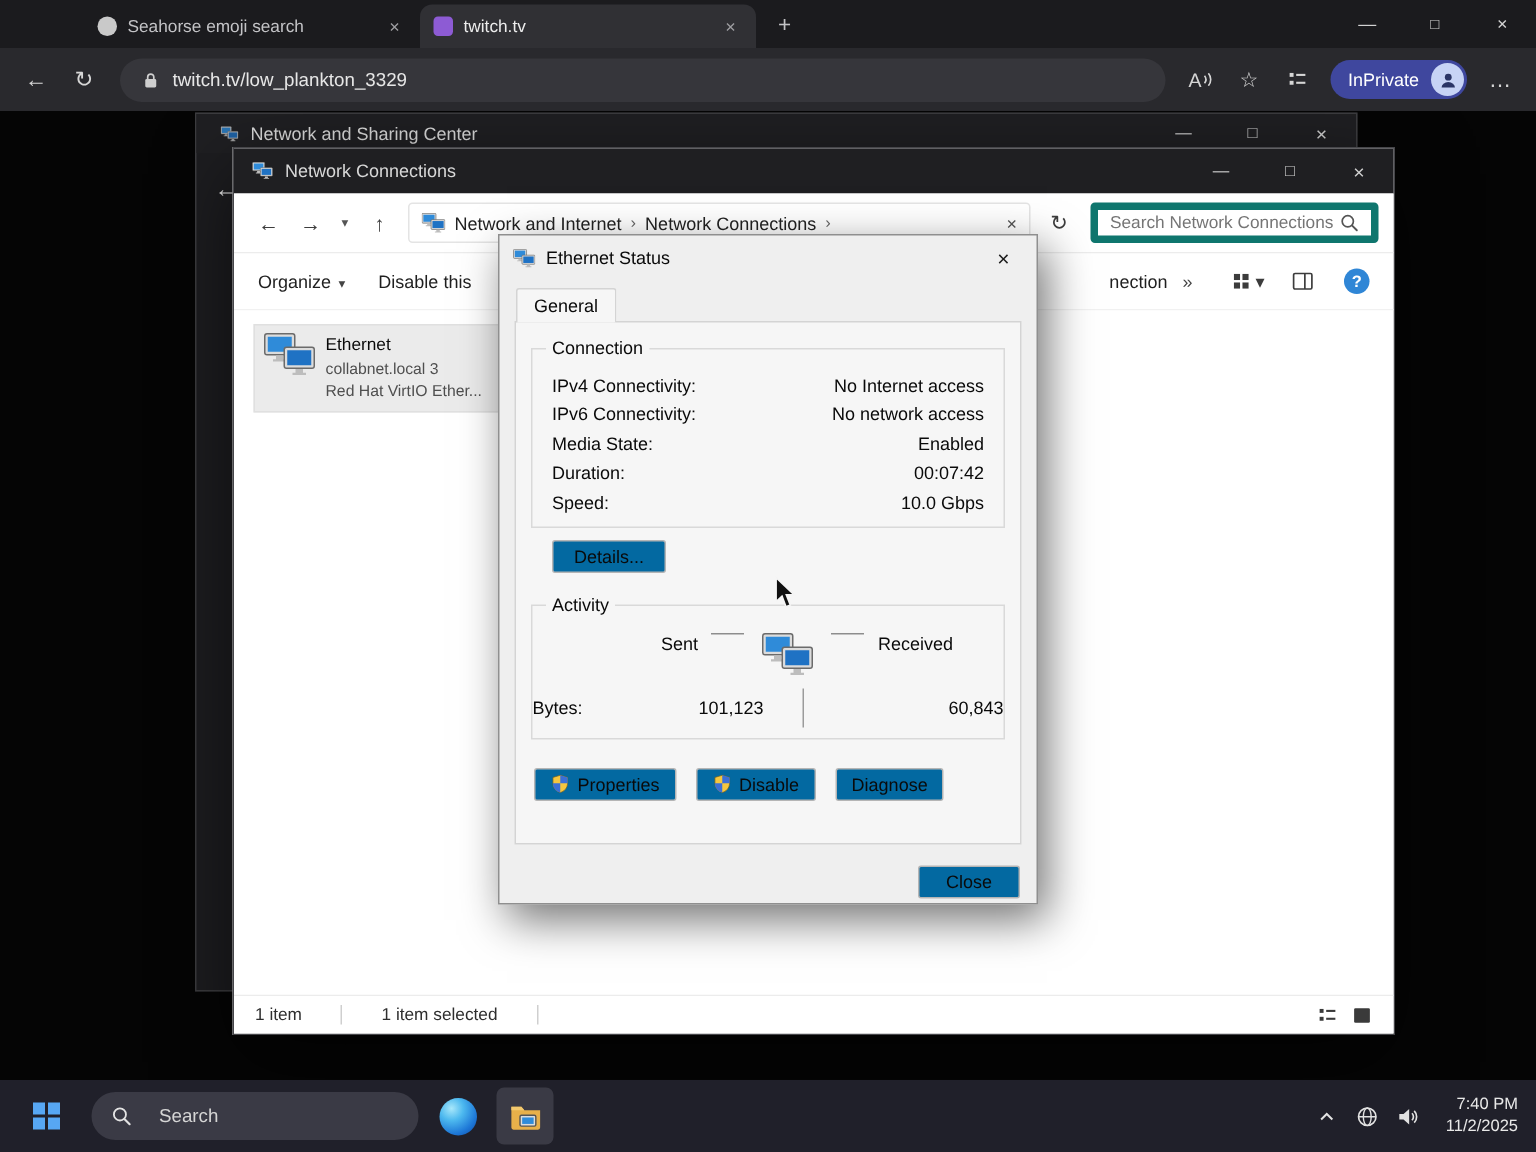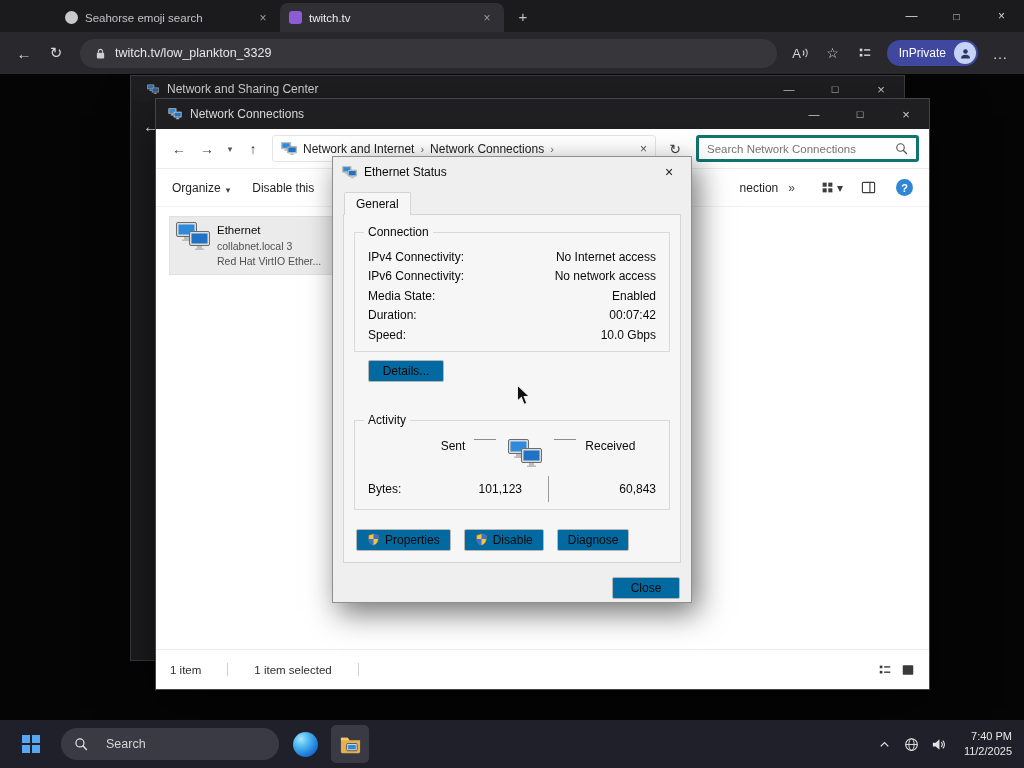--- a/index.html
+++ b/index.html
@@ -38,50 +38,50 @@
 .nsc-back{position:absolute;left:12px;top:16px;color:#e6e6e6;font-size:16px}
 
 .nc{position:absolute;left:155px;top:24px;width:775px;height:592px;background:#fff;border:1px solid #46464a;box-shadow:0 18px 50px rgba(0,0,0,.6);display:flex;flex-direction:column}
 .nc .dtitle{height:30px;padding-left:12px}
 .nc-toolbar{height:40px;background:#fff;border-bottom:1px solid #ececec;display:flex;align-items:center;padding:0 10px;gap:2px}
 .tool-btn{width:26px;height:28px;display:flex;align-items:center;justify-content:center;color:#3d3d3d;font-size:14px;flex:none}
 .tool-btn.dd{font-size:9px;width:16px;color:#555}
 .crumbbar{flex:1;height:27px;border:1px solid #e4e4e4;border-radius:3px;display:flex;align-items:center;gap:6px;padding:0 8px;font-size:12px;color:#222;margin:0 4px;min-width:0}
 .crumb-sep{color:#666;font-size:11px}
 .crumb-x{margin-left:auto;color:#555;font-size:12px}
-.nc-search{width:223px;height:27px;border:3px solid #0f766e;border-radius:3px;display:flex;align-items:center;padding:0 8px;margin-left:6px;flex:none}
+.nc-search{width:192px;height:27px;border:5px solid #0f766e;border-radius:3px;display:flex;align-items:center;padding:0 8px;margin-left:6px;flex:none}
 .nc-search input{border:none;outline:none;background:transparent;flex:1;font-size:11.5px;color:#555;font-family:inherit;min-width:0}
 .nc-cmdbar{height:38px;background:#fff;border-bottom:1px solid #f1f1f1;display:flex;align-items:center;padding:0 16px;font-size:12px;color:#1f1f1f;gap:6px}
 .cmd{display:flex;align-items:flex-end;gap:5px}
 .cmd .dd{font-size:9px;color:#444}
 .cmd-spacer{flex:1}
 .view-ic{display:flex;align-items:center;gap:3px;color:#3c3c3c;margin-left:12px}
 .help-circle{width:17px;height:17px;border-radius:50%;background:#2f86d6;color:#fff;font-size:11px;font-weight:bold;display:flex;align-items:center;justify-content:center;margin-left:14px}
 .nc-content{flex:1;position:relative;background:#fff}
 .net-item{position:absolute;left:13px;top:9px;width:168px;background:#ebebeb;border:1px solid #e0e0e0;display:flex;gap:7px;padding:5px 6px;align-items:flex-start}
 .net-item .txt{font-size:10.5px;color:#4f4f4f;line-height:1.45;min-width:0;white-space:nowrap;overflow:hidden}
 .net-item .txt .nm{font-size:11.5px;color:#0a0a0a}
-.nc-status{height:40px;border-top:1px solid #ececec;display:flex;align-items:center;padding:0 14px;gap:26px;font-size:11.5px;color:#2e2e2e;background:#fff}
+.nc-status{height:26px;border-top:1px solid #ececec;display:flex;align-items:center;padding:0 14px;gap:26px;font-size:11.5px;color:#2e2e2e;background:#fff}
 .vsep{width:1px;height:13px;background:#cfcfcf}
 .status-icons{margin-left:auto;display:flex;gap:9px;color:#3a3a3a}
 
 
 .dlg{position:absolute;left:332px;top:82px;width:360px;height:447px;background:#efefef;border:1px solid #8f8f8f;box-shadow:6px 10px 28px rgba(0,0,0,.55)}
 .dlg-title{height:30px;display:flex;align-items:center;gap:7px;padding-left:9px;font-size:12px;color:#0a0a0a}
 .dlg-title .cap{margin-left:auto;width:44px;height:100%;display:flex;align-items:center;justify-content:center;font-size:14px;color:#1a1a1a}
 .tabrow{padding-left:11px;margin-top:5px;position:relative;z-index:2}
 .tab-general{display:inline-block;background:#f6f6f6;border:1px solid #d4d4d4;border-bottom:none;border-radius:2px 2px 0 0;font-size:12px;color:#0a0a0a;padding:4px 11px;margin-bottom:-1px}
 .dlg-page{margin:0 10px;height:349px;background:#f6f6f6;border:1px solid #d4d4d4;position:relative}
 .grp{border:1px solid #d9d9d9;border-radius:0;position:relative}
 .grp .legend{position:absolute;top:-8px;left:9px;background:#f6f6f6;padding:0 4px;font-size:12px;color:#0a0a0a}
 .grp1{margin:17px 10px 0;padding:14px 13px 6px}
 .crow{display:flex;justify-content:space-between;align-items:center;height:19.5px;font-size:12px;color:#0a0a0a}
 .dlg-btn{height:22px;background:#0369a1;border:1px solid #b5b5b5;border-radius:2px;font-size:12px;color:#0a0a0a;display:inline-flex;align-items:center;justify-content:center;gap:5px;padding:0 10px}
 .details-btn{margin:8px 0 0 24px;width:76px}
-.grp2{margin:38px 10px 0;padding:18px 13px 10px}
+.grp2{margin:21px 10px 0;padding:18px 0 10px}
 .act-row1{display:flex;justify-content:center;gap:9px;font-size:12px;color:#0a0a0a;transform:translateX(26px);height:30px}
 .hline{width:22px;height:1px;background:#8d8d8d}
 .act-row2{display:flex;align-items:center;font-size:12px;color:#0a0a0a;margin-top:10px;height:20px}
 .act-row2 .lbl{width:62px}
 .sentv{width:92px;text-align:right}
 .bdiv{width:1px;height:26px;background:#9b9b9b;margin:-4px 0 -4px 26px}
 .recvv{flex:1;text-align:right}
 .btnrow{display:flex;gap:13px;margin:19px 0 0 12px}
 .dlg-footer{display:flex;justify-content:flex-end;padding:14px 11px 0}
 .close-btn{width:68px}

